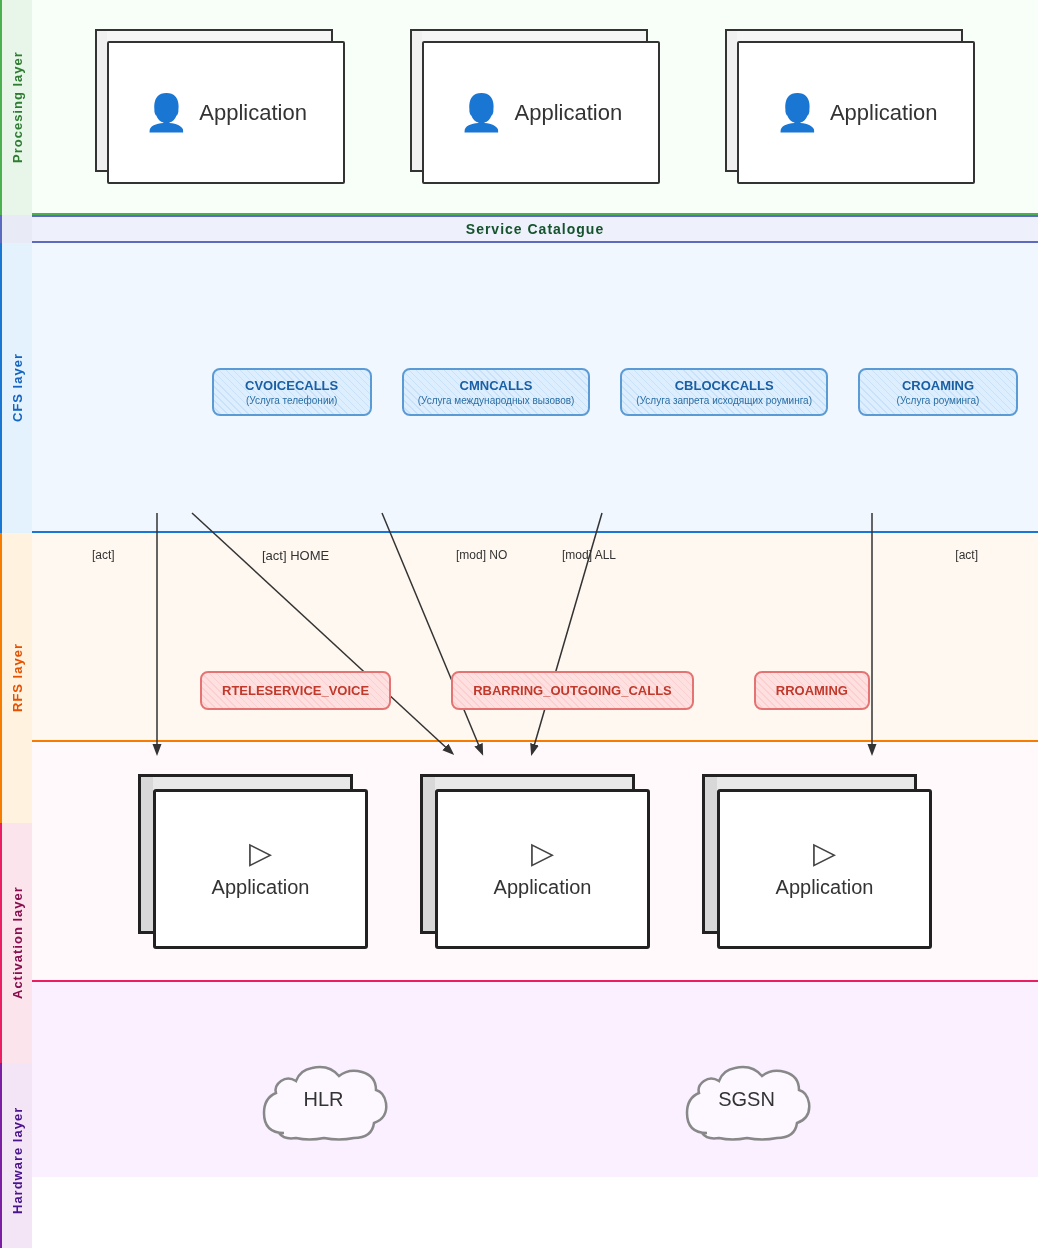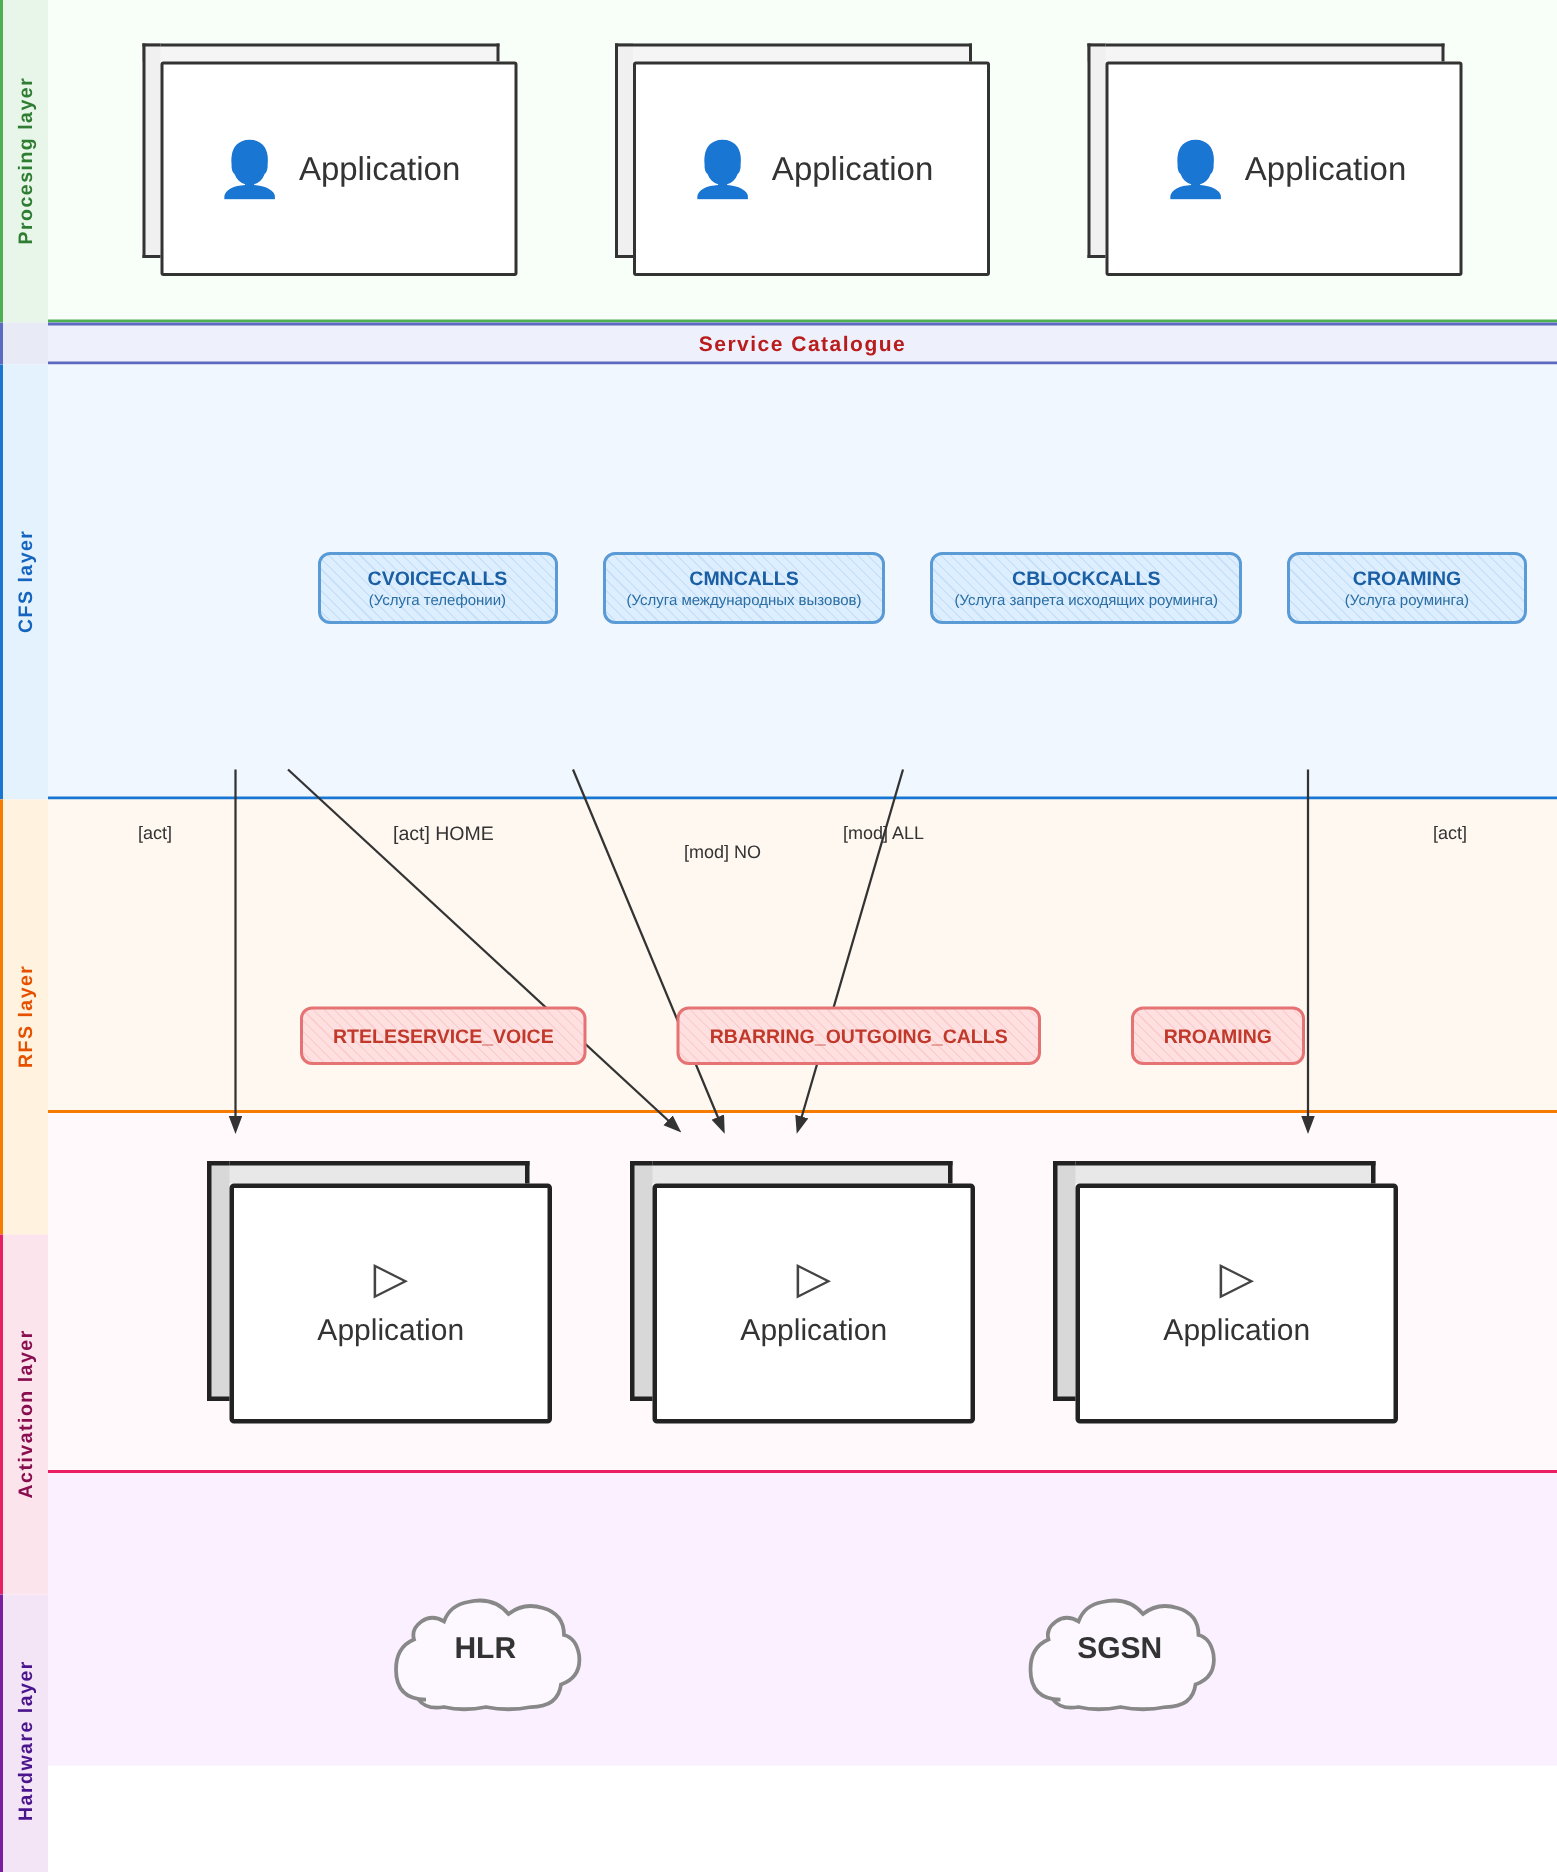--- a/index.html
+++ b/index.html
@@ -171,21 +171,21 @@
       border-bottom: 2px solid #5c6bc0;
       border-top: 2px solid #5c6bc0;
       display: flex;
       align-items: center;
       justify-content: center;
     }
 
     .service-catalogue-label {
       font-size: 14px;
       font-weight: bold;
-      color: #b91c1c;
+      color: #14532d;
       letter-spacing: 1px;
     }
 
     
     .cfs-layer {
       height: 290px;
       background: #f0f7ff;
       border-bottom: 2px solid #1976d2;
       display: flex;
       flex-direction: column;
@@ -394,21 +394,21 @@
       justify-content: center;
     }
 
     .cloud-svg {
       width: 140px;
       height: 110px;
     }
 
     .cloud-label {
       font-size: 20px;
-      font-weight: bold;
+      font-weight: normal;
       color: #333;
       margin-top: -70px;
       position: relative;
       z-index: 2;
     }
 
     
     .arrows-svg {
       position: absolute;
       top: 0;
@@ -499,21 +499,21 @@
             <div class="cfs-box-title">CROAMING</div>
             <div class="cfs-box-subtitle">(Услуга роуминга)</div>
           </div>
         </div>
       </div>
 
       <div class="rfs-layer">
 
         <div style="position:absolute; top:15px; left:60px; font-size:12px; color:#333;">[act]</div>
         <div style="position:absolute; top:15px; left:230px; font-size:13px; color:#333;">[act] HOME</div>
-        <div style="position:absolute; top:28px; left:400px; font-size:12px; color:#333;padding-left:24px;">[mod] NO</div>
+        <div style="position:absolute; top:15px; left:400px; font-size:12px; color:#333;padding-left:24px;">[mod] NO</div>
         <div style="position:absolute; top:15px; left:530px; font-size:12px; color:#333;">[mod] ALL</div>
         <div style="position:absolute; top:15px; right:60px; font-size:12px; color:#333;">[act]</div>
 
         <svg class="arrows-svg" viewBox="0 0 1006 580" preserveAspectRatio="none" style="position:absolute;top:-290px;left:0;width:100%;height:580px;pointer-events:none;">
           <defs>
             <marker id="arrowhead" markerWidth="8" markerHeight="8" refX="6" refY="3" orient="auto">
               <path d="M0,0 L0,6 L8,3 z" fill="#333"></path>
             </marker>
           </defs>
 

